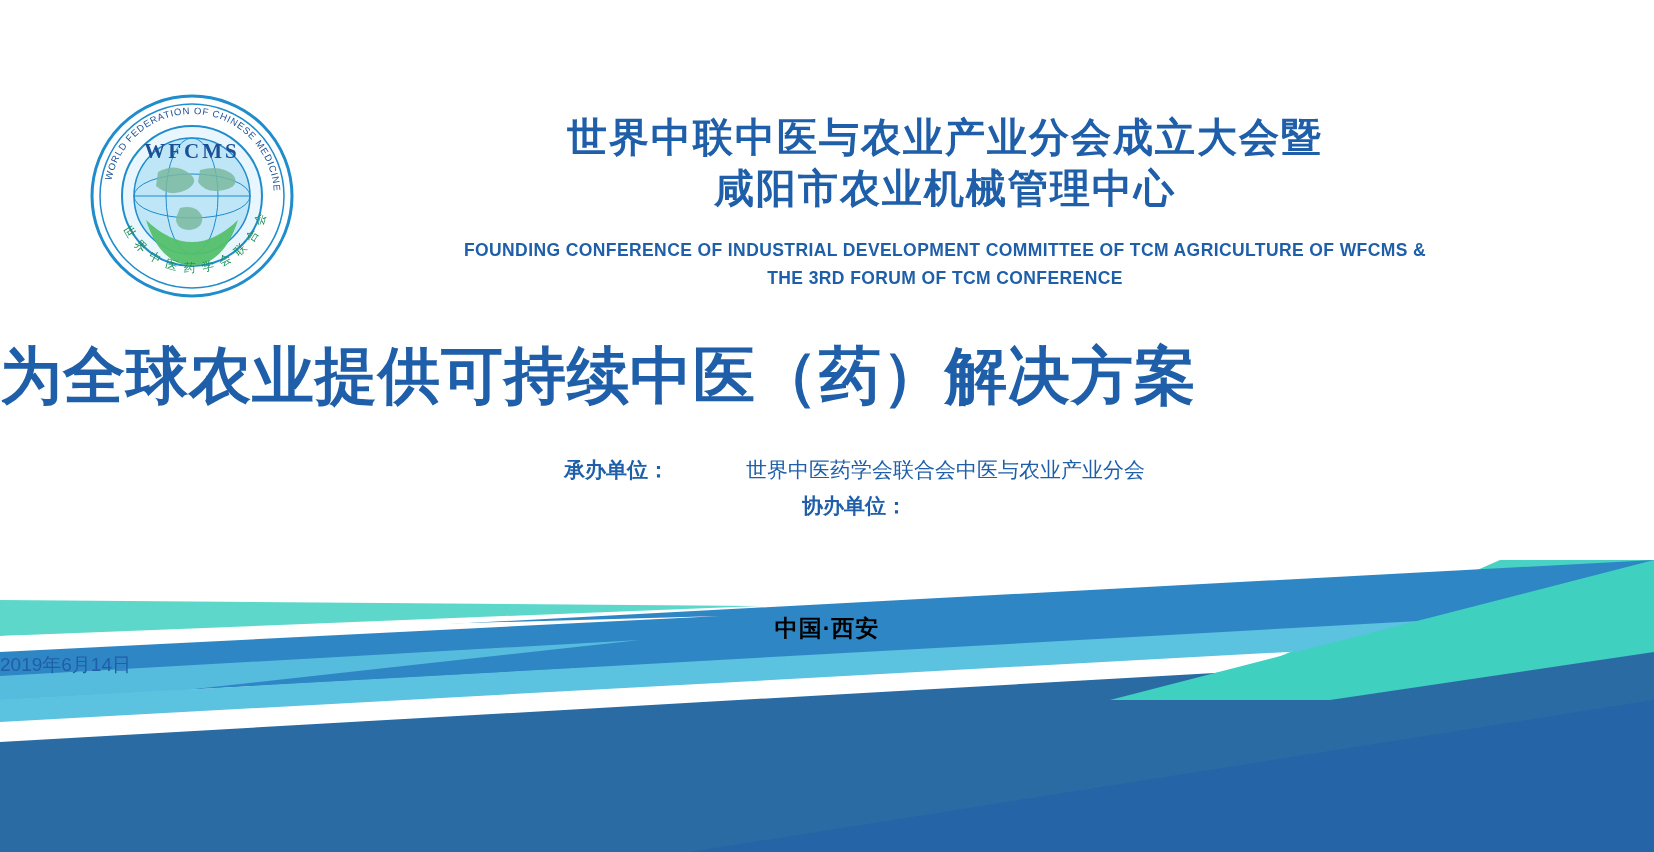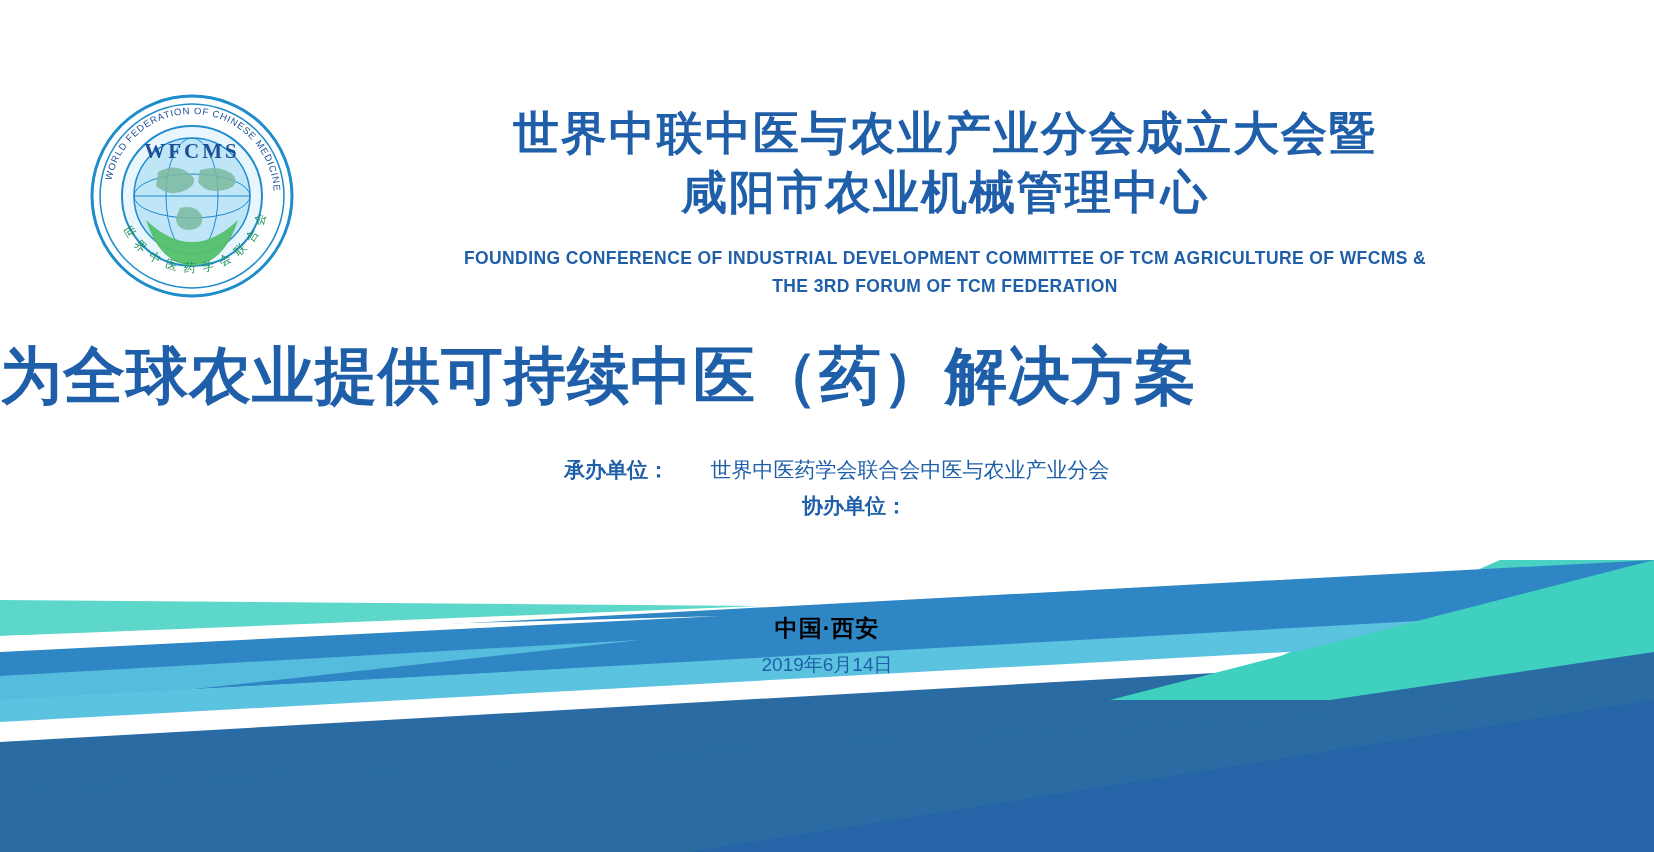--- a/index.html
+++ b/index.html
@@ -36,25 +36,25 @@
   
   .header-block {
     position: absolute;
     left: 300px;
     top: 100px;
     width: 1290px;
     text-align: center;
   }
   .title-cn {
     color: #1f5fa9;
-    font-size: 46px;
+    font-size: 40px;
     font-weight: bold;
     letter-spacing: 2px;
     line-height: 1.28;
-    margin: 4px;
+    margin: 12px;
   }
   .title-en {
     color: #1f5fa9;
     font-size: 17.5px;
     font-weight: bold;
     letter-spacing: 0.4px;
     line-height: 1.6;
     margin: 22px 0 0 0;
   }
 
@@ -87,21 +87,21 @@
     line-height: 1.72;
   }
   .org-label {
     width: 160px;
     text-align: right;
     font-weight: bold;
     white-space: nowrap;
   }
   .org-value {
     width: 470px;
-    text-align: center;
+    text-align: right;
     padding-left: 6px;
     white-space: nowrap;
   }
 
   
   .place {
     position: absolute;
     left: 0;
     top: 613px;
     width: 1654px;
@@ -109,21 +109,21 @@
     color: #000000;
     font-size: 23px;
     font-weight: bold;
     letter-spacing: 1px;
   }
   .date {
     position: absolute;
     left: 0;
     top: 652px;
     width: 1654px;
-    text-align: center;
+    text-align: left;
     color: #1f5fa9;
     font-size: 19px;
   }
 </style>
 </head>
 <body>
 
 <svg class="bg-deco" viewBox="0 0 1654 852" preserveAspectRatio="none">
 
   <path d="M1654,560 L1654,700 L1180,700 L1500,560 Z" fill="#3fd0c0" opacity="0.95"></path>
@@ -180,21 +180,21 @@
   </svg>
 </div>
 
 <div class="header-block">
   <div class="title-cn">
     <div>世界中联中医与农业产业分会成立大会暨</div>
     <div>咸阳市农业机械管理中心</div>
   </div>
   <div class="title-en">
     <div>FOUNDING CONFERENCE OF INDUSTRIAL DEVELOPMENT COMMITTEE OF TCM AGRICULTURE OF WFCMS &amp;</div>
-    <div>THE 3RD FORUM OF TCM FEDERATION</div>
+    <div>THE 3RD FORUM OF TCM CONFERENCE</div>
   </div>
 </div>
 
 <div class="slogan">为全球农业提供可持续中医（药）解决方案</div>
 
 <div class="orgs">
   <div class="org-row">
     <span class="org-label">承办单位：</span>
     <span class="org-value">世界中医药学会联合会中医与农业产业分会</span>
   </div>

